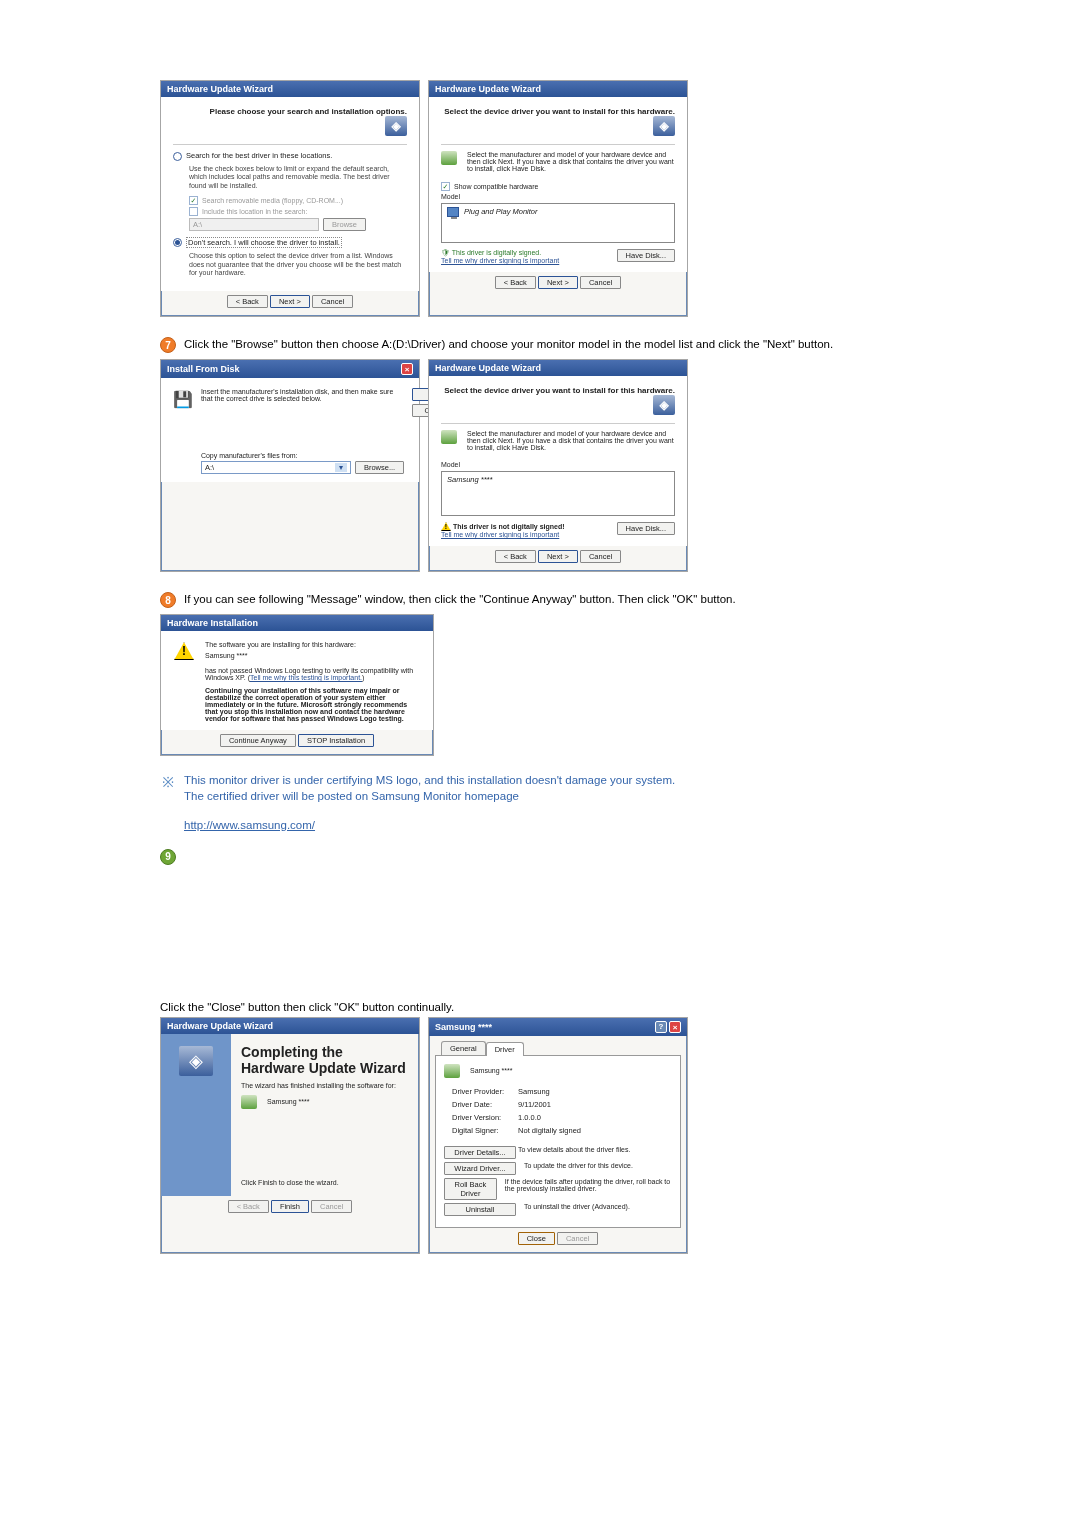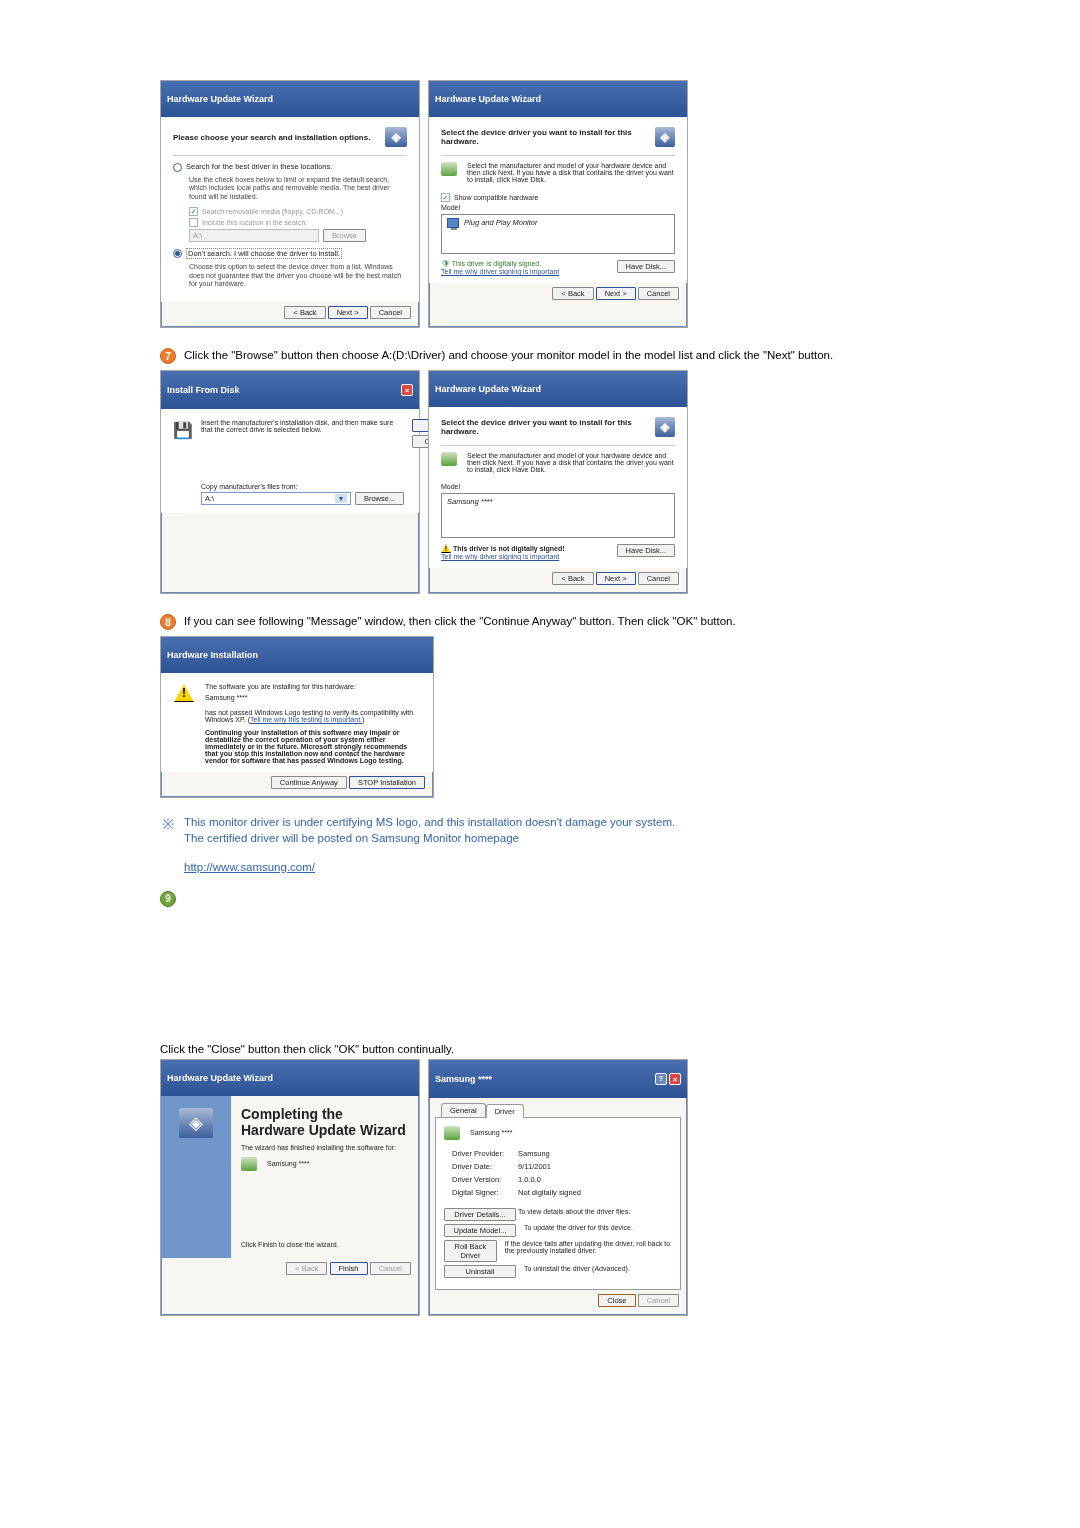--- a/index.html
+++ b/index.html
@@ -7,29 +7,29 @@
   .page { width: 760px; margin: 80px auto 0 160px; }
   .row { display: flex; gap: 8px; margin-bottom: 20px; }
   .dlg {
     background: #f7f6f3; border: 1px solid #a6a6a6;
     width: 260px; font-size: 7.5px; color: #222; position: relative;
     box-shadow: 0 0 0 1px #6a8ab5 inset;
   }
   .dlg-title {
     background: linear-gradient(#4a6fb0,#2c5395);
     color: #fff; font-size: 9px; font-weight: bold;
-    padding: 13px 6px; display: flex; align-items: center; justify-content: space-between;
+    padding: 3px 6px; display: flex; align-items: center; justify-content: space-between;
   }
   .dlg-title .x { background:#d44; width:12px; height:12px; font-size:8px; text-align:center; line-height:12px; border:1px solid #fff; border-radius:2px;}
   .dlg-body { padding: 10px 12px 8px; background:#fff; margin:0; }
-  .dlg .heading { font-weight:bold; font-size:8px; margin-bottom:8px; display:flex; justify-content:space-between; align-items:center;}
+  .dlg .heading { font-weight:bold; font-size:8px; margin-bottom:8px; display:flex; justify-content:space-between; align-items:flex-end;flex-direction:column;}
   .wiz-ico { width:22px; height:20px; background:linear-gradient(#a7b9d6,#3b5f9c); border-radius:2px; display:inline-flex; align-items:center; justify-content:center; color:#fff; font-size:12px;}
   hr { border:none; border-top:1px solid #ccc; margin:6px 0;}
   .btn { font-size:7.5px; padding:1px 8px; border:1px solid #888; background:#f2f2f0; border-radius:1px; display:inline-block;}
-  .btnrow { text-align:right; padding:4px 8px 8px; }
+  .btnrow { text-align:center; padding:4px 8px 8px; }
   .radio { display:flex; gap:4px; align-items:flex-start; margin:4px 0;}
   .radio .dot { width:9px; height:9px; border:1px solid #3b5f9c; border-radius:50%; flex:none; margin-top:1px;}
   .radio .dot.on::after{content:'';display:block;width:5px;height:5px;margin:1px;background:#2c5395;border-radius:50%;}
   .sub { margin:2px 0 6px 16px; color:#444; font-size:7px; line-height:1.2;}
   .chk { display:flex; gap:4px; align-items:center; margin:2px 0 2px 16px; font-size:7px; color:#999;}
   .chk .box{ width:9px; height:9px; border:1px solid #9bb2d1; background:#fff; font-size:7px; line-height:8px; text-align:center; color:#2c7a2c;}
   .dln { color:#999; }
   .input-dis { border:1px solid #bbb; background:#f0f0f0; color:#999; width:130px; padding:1px 3px; display:inline-block; margin-left:16px;}
   .listbox { border:1px solid #888; padding:3px 5px; margin:3px 0; background:#fff; min-height:16px;font-style:italic;}
   .link { color:#2c5395; text-decoration:underline;}
@@ -330,21 +330,21 @@
                   <td>Not digitally signed</td>
                 </tr>
           </tbody>
             </table>
           <div style="margin-top:8px">
             <div style="display:flex;gap:2px;margin:3px 0">
                 <span class="btn" style="width:72px;text-align:center">Driver Details...</span>
                 <span class="small">To view details about the driver files.</span>
               </div>
             <div style="display:flex;gap:8px;margin:3px 0">
-                <span class="btn" style="width:72px;text-align:center">Update Model...</span>
+                <span class="btn" style="width:72px;text-align:center">Wizard Driver...</span>
                 <span class="small">To update the driver for this device.</span>
               </div>
             <div style="display:flex;gap:8px;margin:3px 0">
                 <span class="btn" style="width:72px;text-align:center">Roll Back Driver</span>
                 <span class="small">If the device fails after updating the driver, roll back to the previously installed driver.</span>
               </div>
             <div style="display:flex;gap:8px;margin:3px 0">
                 <span class="btn" style="width:72px;text-align:center">Uninstall</span>
                 <span class="small">To uninstall the driver (Advanced).</span>
               </div>

